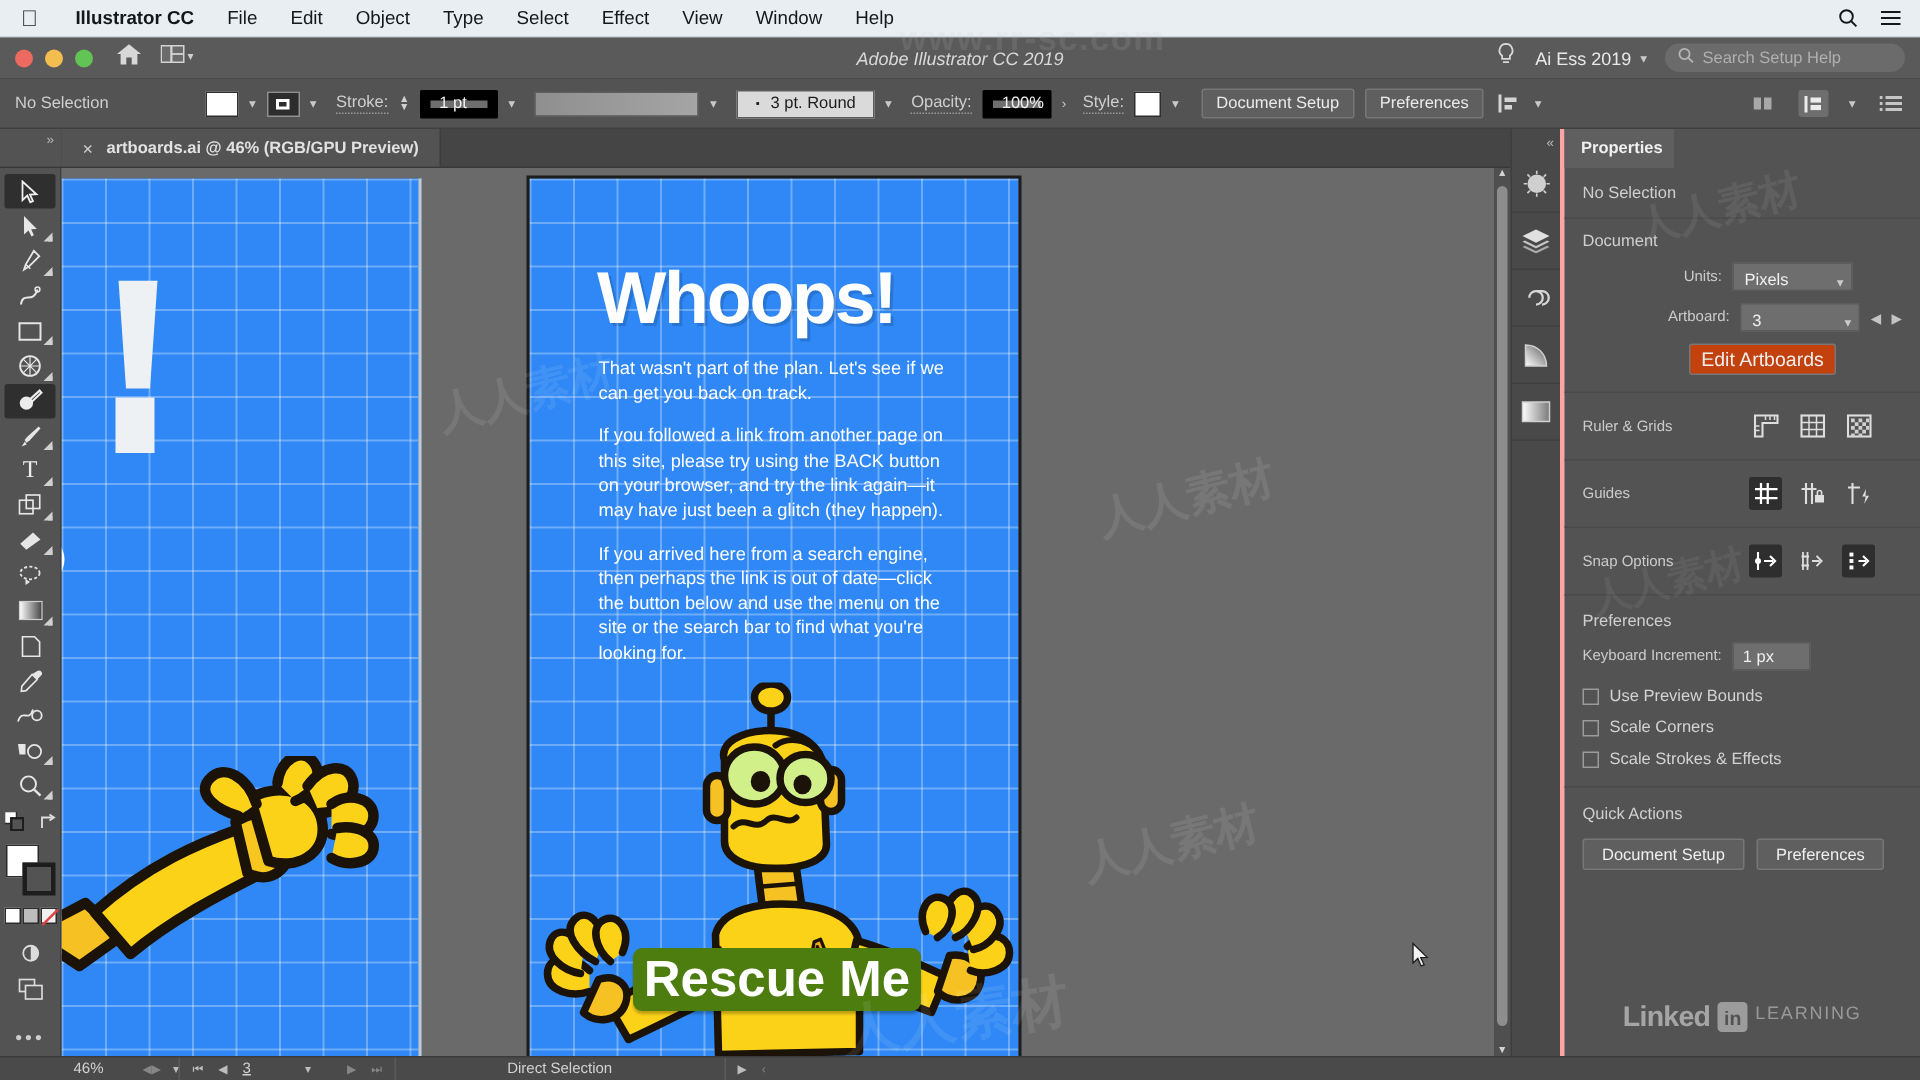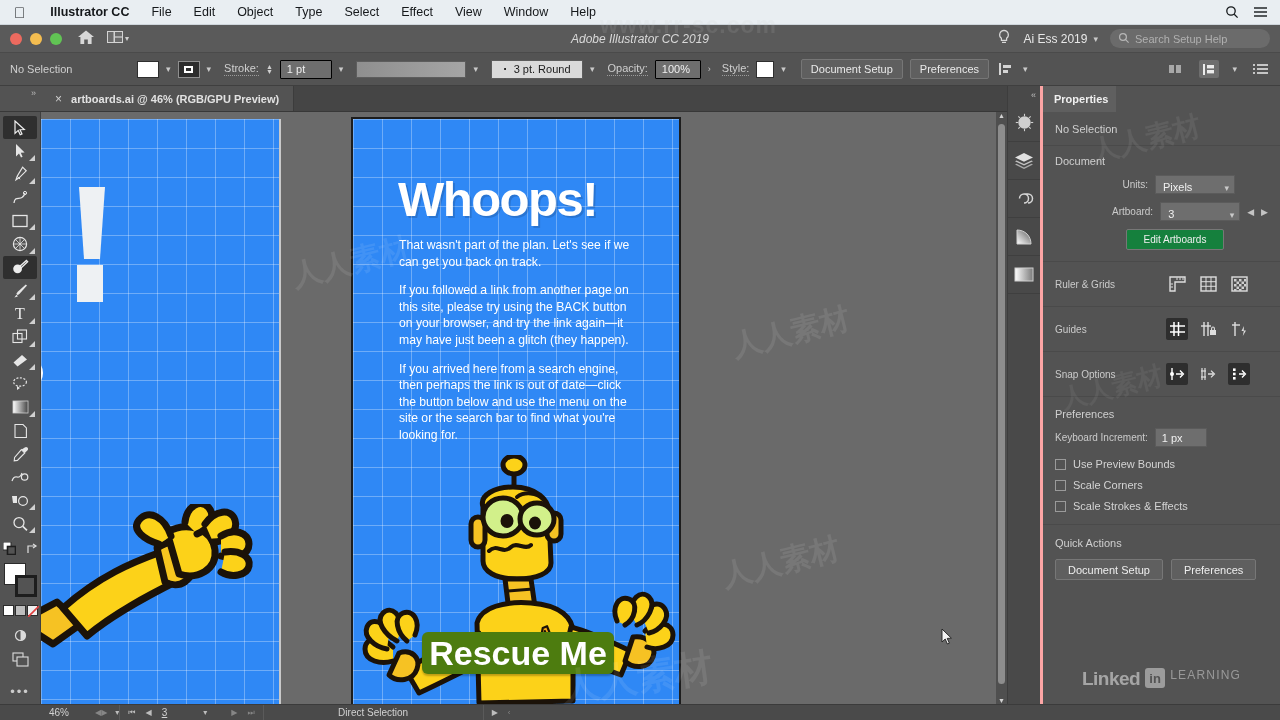--- a/index.html
+++ b/index.html
@@ -55,21 +55,21 @@
   }
   .cb-label { white-space:nowrap; }
   .cb-label.dotted { border-bottom:1px dotted #9b9b9b; padding-bottom:1px;}
   .swatch-white { width:22px; height:17px; background:#ffffff; border:1px solid #2e2e2e; }
   .swatch-stroke { width:22px; height:17px; background:#2d2d2d; border:1px solid #8f8f8f;
      display:flex; align-items:center; justify-content:center;}
   .swatch-stroke i { width:9px; height:7px; border:2px solid #ffffff; display:block; }
   .caret { font-size:9px; color:#c9c9c9; cursor:pointer; }
   .spin { display:flex; flex-direction:column; line-height:5px; font-size:7px; color:#d0d0d0; }
   .fld {
-    height:19px; background:#6e6e6e; border:1px solid #000000; border-radius:1px;
+    height:19px; background:#6e6e6e; border:7px solid #000000; border-radius:1px;
     display:flex; align-items:center; padding:0 6px; font-size:11px; color:#efefef;
   } .fld.w52{width:52px;} .fld.w46{width:46px;}
   .grad-bar { width:110px; height:17px;
      background:linear-gradient(to right,#8f8f8f,#a5a5a5); border:1px solid #5d5d5d;}
   .brushfld { width:92px; height:19px; background:#dadada; color:#1c1c1c;
      display:flex; align-items:center; justify-content:center; gap:6px; font-size:11px;
      border:1px solid #5d5d5d;}
   .btn {
     height:20px; padding:0 9px; background:#5f5f5f; border:1px solid #767676;
     border-radius:2px; color:#eaeaea; font-size:11px; display:flex; align-items:center;
@@ -175,22 +175,22 @@
   .row { display:flex; align-items:center; gap:7px; margin-bottom:8px; }
   .row .lbl { font-size:10px; color:#cbcbcb; }
   .row .lbl.r { margin-left:auto; }
   .select {
     height:19px; background:#6e6e6e; border:1px solid #5b5b5b; display:flex;
     align-items:flex-end; justify-content:space-between; padding:0 5px 0 7px;
     font-size:11px; color:#f0f0f0; cursor:pointer;
   }
   .select.w80{width:80px;}
   .arrows { display:flex; gap:7px; font-size:9px; color:#c4c4c4;}
-  .wide-btn { width:98px; height:21px; background:#15803d; border:1px solid #777;
-     border-radius:2px; font-size:10px; color:#eee; display:flex; align-items:center;
+  .wide-btn { width:98px; height:21px; background:#c2410c; border:1px solid #777;
+     border-radius:2px; font-size:13px; color:#eee; display:flex; align-items:center;
      justify-content:center; cursor:pointer; }
   .iconrow { display:flex; align-items:center; gap:9px; margin-left:auto;}
   .sqico { width:22px; height:22px; display:flex; align-items:center; justify-content:center;
      color:#dedede; cursor:pointer; border-radius:2px;}
   .sqico.on { background:#2e2e2e; }
   .kbfld { width:52px; height:19px; background:#6e6e6e; border:1px solid #5b5b5b;
      font-size:11px; color:#f0f0f0; display:flex; align-items:center; padding:0 6px;}
   .chk { display:flex; align-items:center; gap:7px; margin-bottom:9px; font-size:11px;
      color:#d3d3d3; cursor:pointer;}
   .chk .box { width:11px; height:11px; border:1px solid #9a9a9a; background:#535353;}

